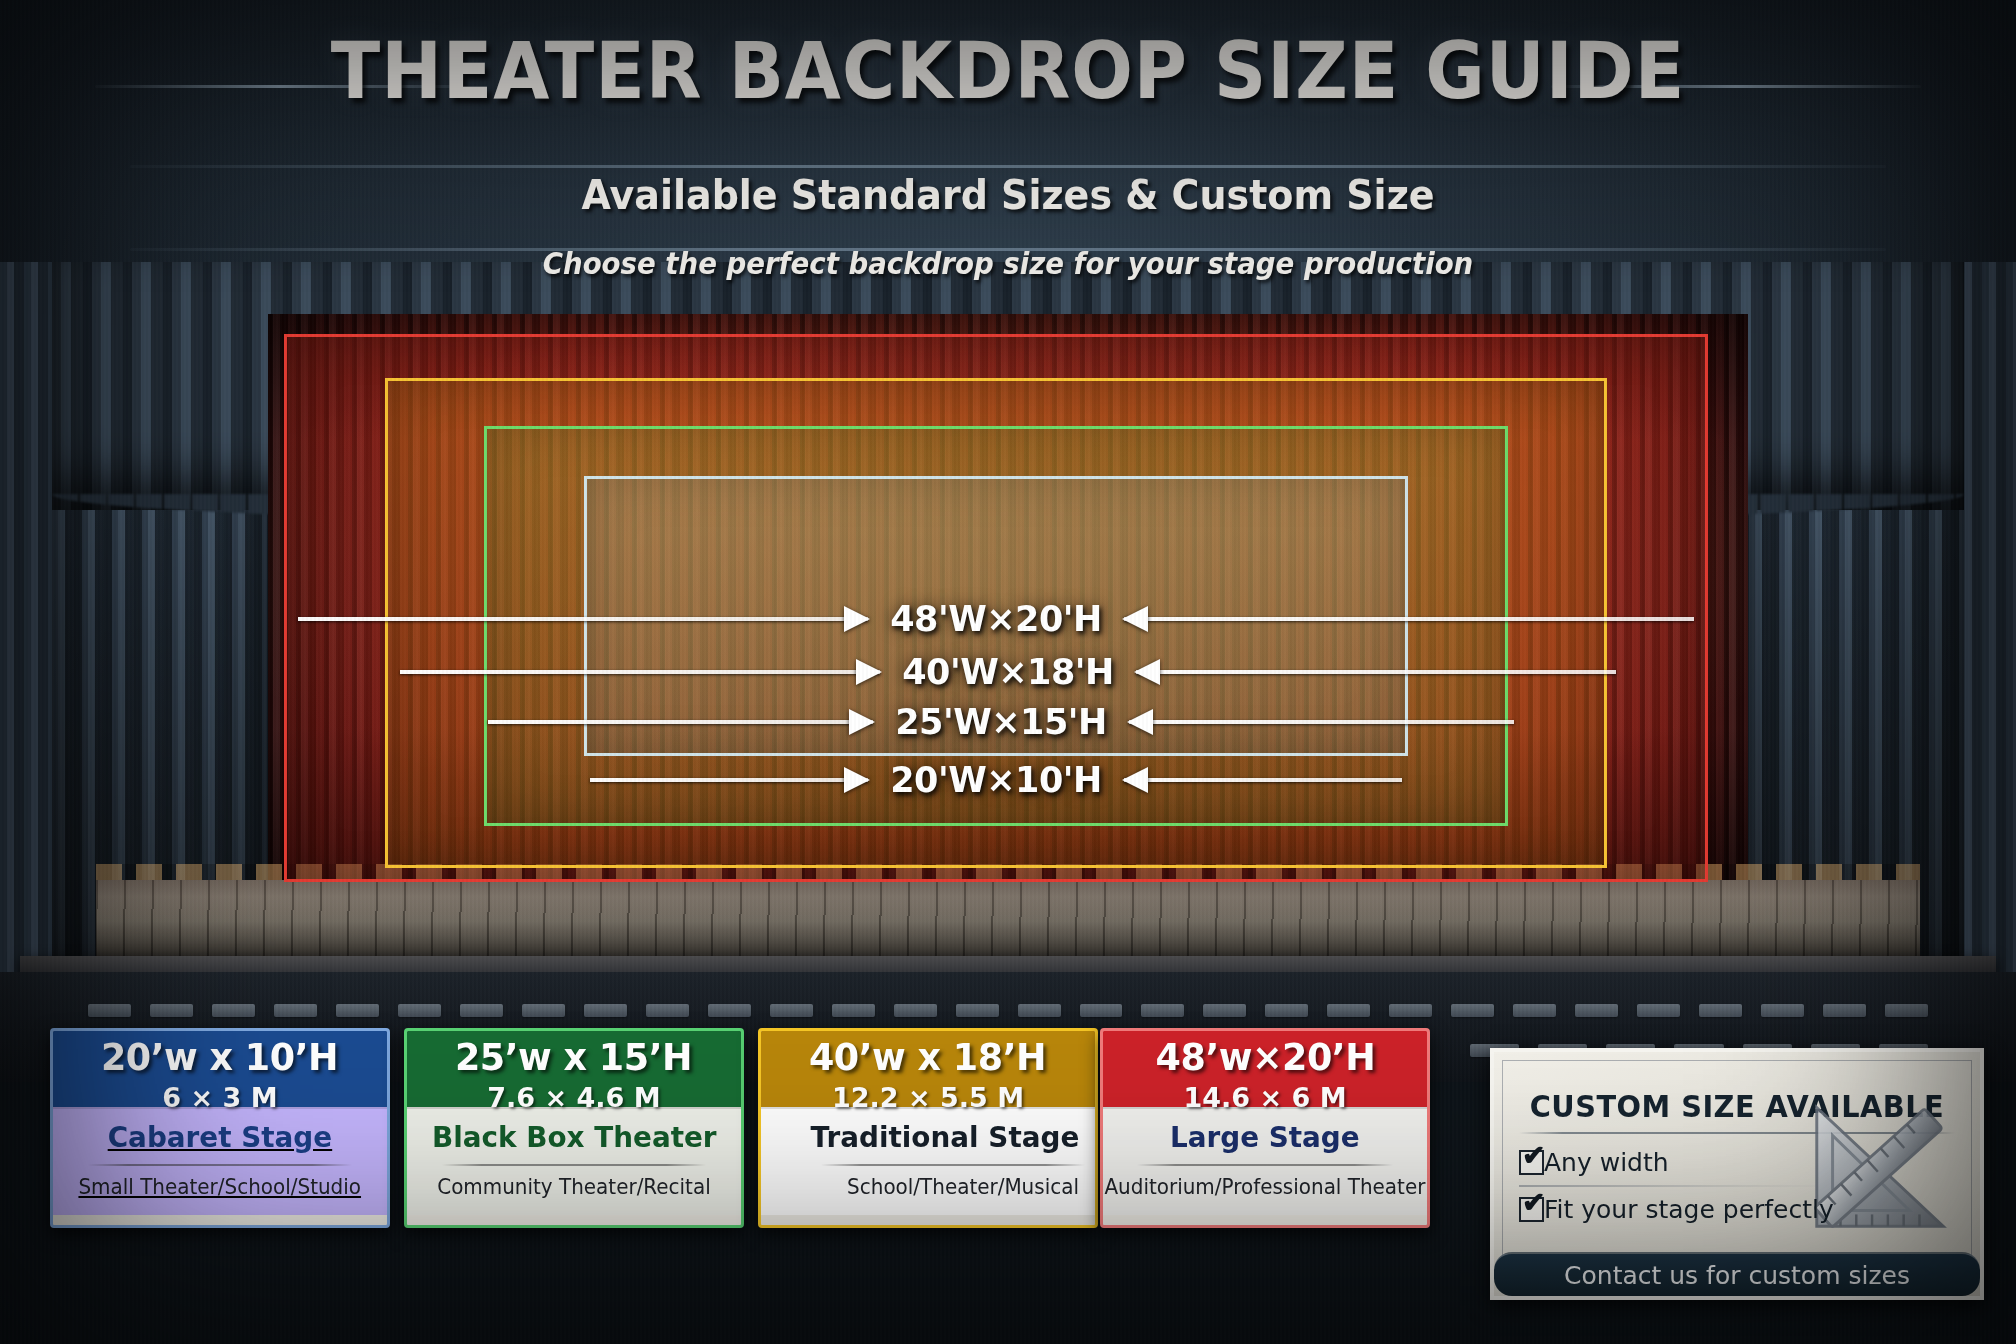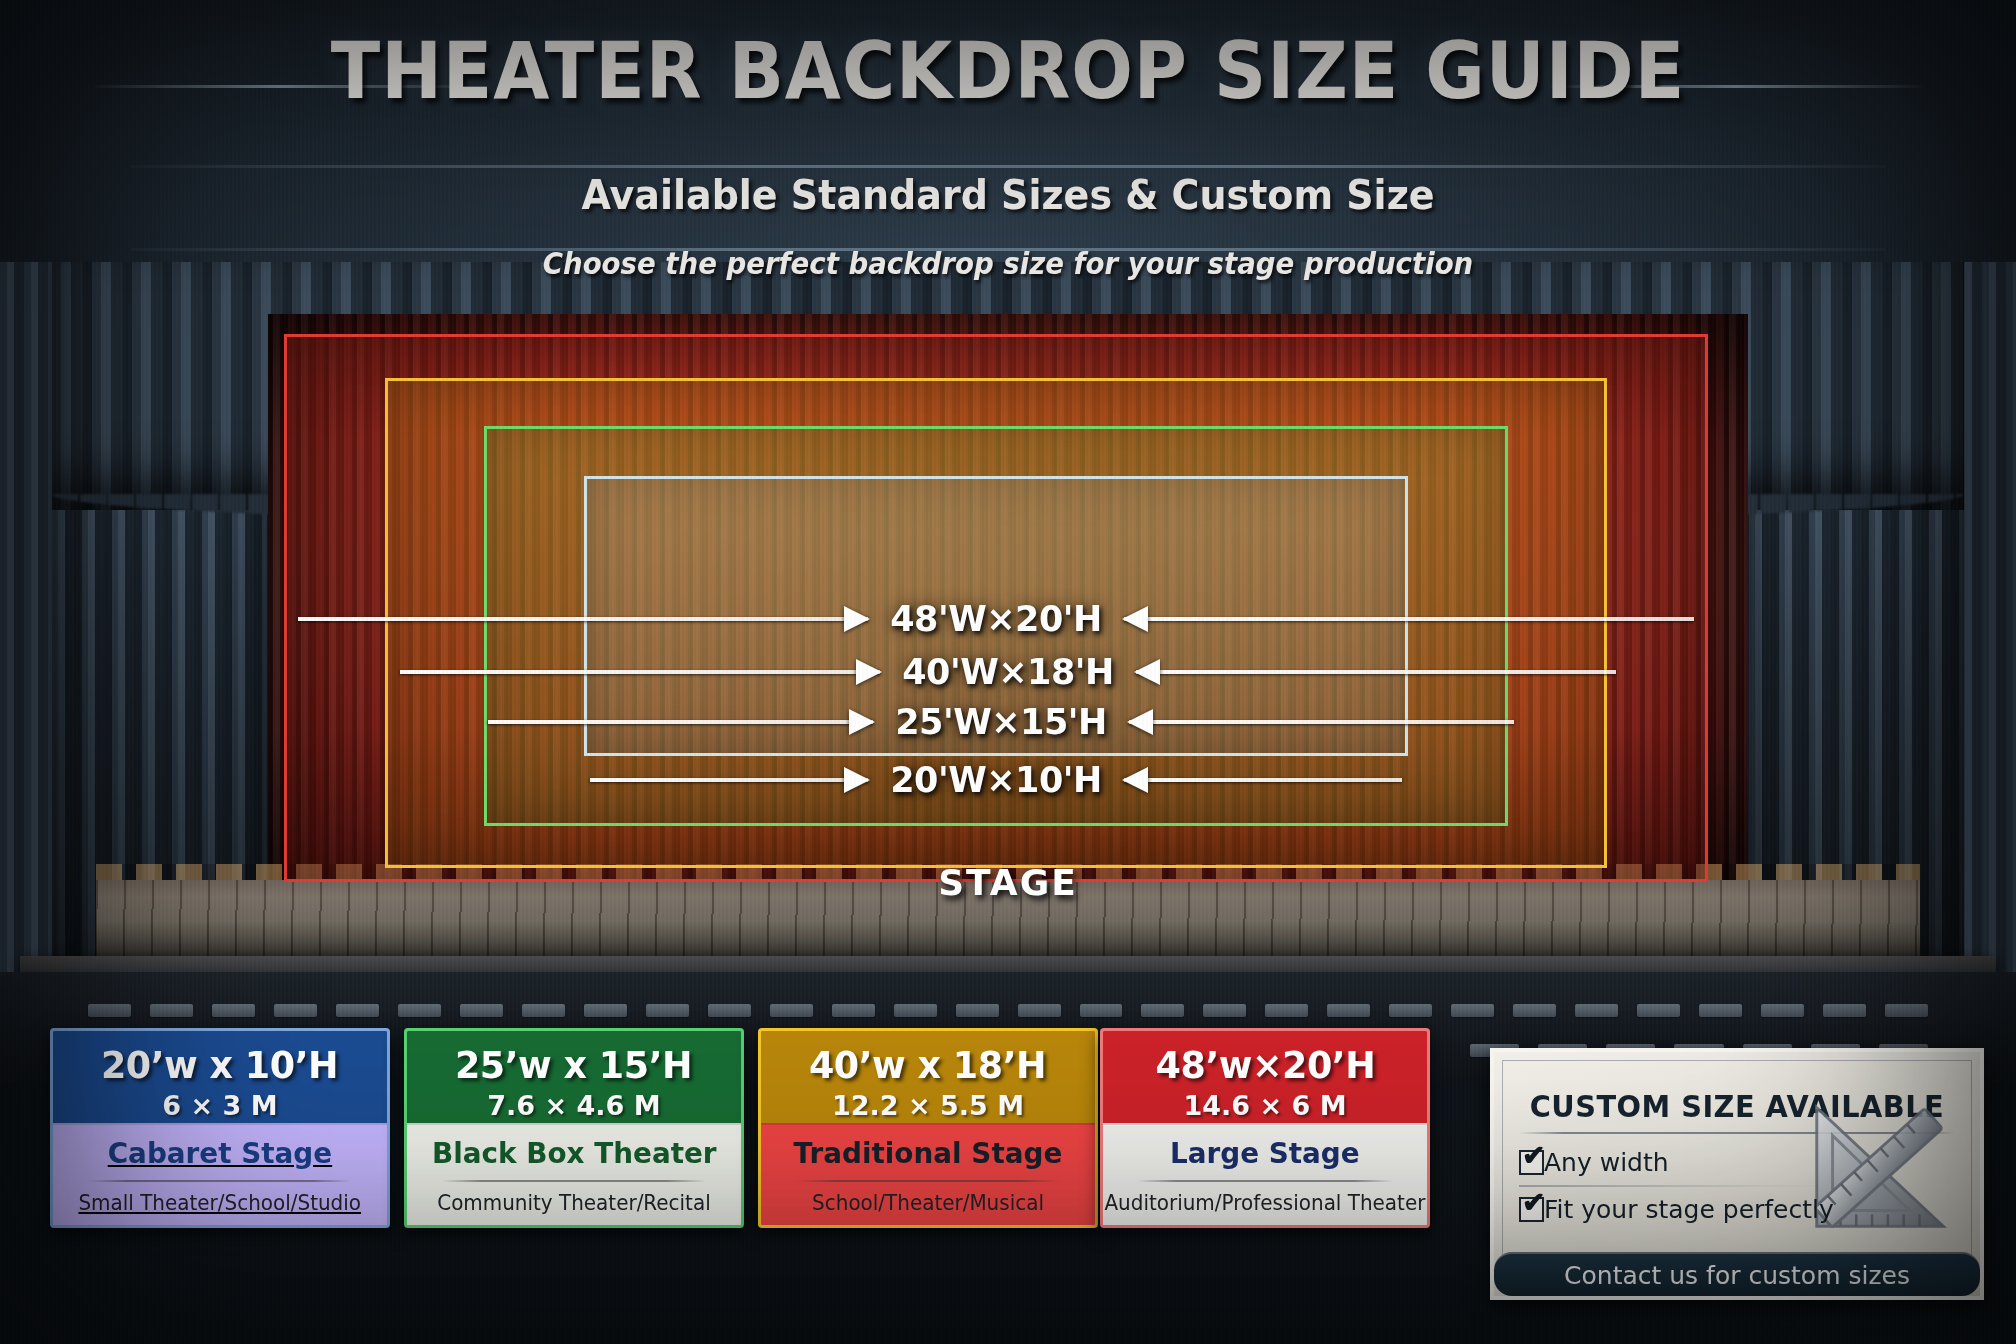--- a/index.html
+++ b/index.html
@@ -255,21 +255,21 @@
   
   #cards { position:absolute; left:0; top:1028px; width:2016px; height:230px; z-index:9; }
   .card {
     position:absolute; top:0; width:340px; height:200px;
     border-radius:4px;
     box-shadow:0 6px 18px rgba(0,0,0,.72);
     overflow:hidden;
     background:#efede6;
   }
   .card .top {
-    height:92px; padding-top:9px;
+    height:76px; padding-top:9px;
     display:flex; flex-direction:column; align-items:center; justify-content:center;
     position:relative;
   }
   .card .top .dim {
     font-family:"DejaVu Sans", sans-serif; font-weight:bold; font-size:38px;
     color:#ffffff; text-shadow:3px 3px 4px rgba(0,0,0,.6);
     letter-spacing:-.5px; white-space:nowrap; transform:scaleX(.96);
   }
   .card .top .metric {
     margin-top:3px;
@@ -399,21 +399,20 @@
       <div class="dimlabel">25'W×15'H</div>
       <div class="arrowline lonly"></div>
     </div>
     <div class="dimrow" id="row20">
       <div class="arrowline ronly"></div>
       <div class="dimlabel">20'W×10'H</div>
       <div class="arrowline lonly"></div>
     </div>
   </div>
 
-  <div id="stagelabel">STAGE</div>
 
   <div id="seating">
     <div class="seatrow r1">
       <i class="seat"></i>
         <i class="seat"></i>
       <i class="seat"></i>
         <i class="seat"></i>
       <i class="seat"></i>
         <i class="seat"></i>
       <i class="seat"></i>
@@ -476,21 +475,21 @@
         <div class="rule"></div>
         <div class="use">Community Theater/Recital</div>
       </div>
     </div>
 
     <div class="card" id="card2" style="border: 3px solid rgb(245, 198, 38);">
       <div class="top" style="background: linear-gradient(rgb(184, 134, 11), rgb(184, 134, 11));">
         <div class="dim">40’w x 18’H</div>
         <div class="metric">12.2 × 5.5 M</div>
       </div>
-      <div class="body" style="background: #ef4444;">
+      <div class="body" style="background: #ffffff; align-items: flex-end;">
         <div class="name" style="color: rgb(23, 32, 42);">Traditional Stage</div>
         <div class="rule"></div>
         <div class="use">School/Theater/Musical</div>
       </div>
     </div>
 
     <div class="card" id="card3" style="border: 3px solid rgb(239, 122, 122);">
       <div class="top" style="background: linear-gradient(rgb(204, 34, 41), rgb(204, 34, 41));">
         <div class="dim">48’w×20’H</div>
         <div class="metric">14.6 × 6 M</div>

